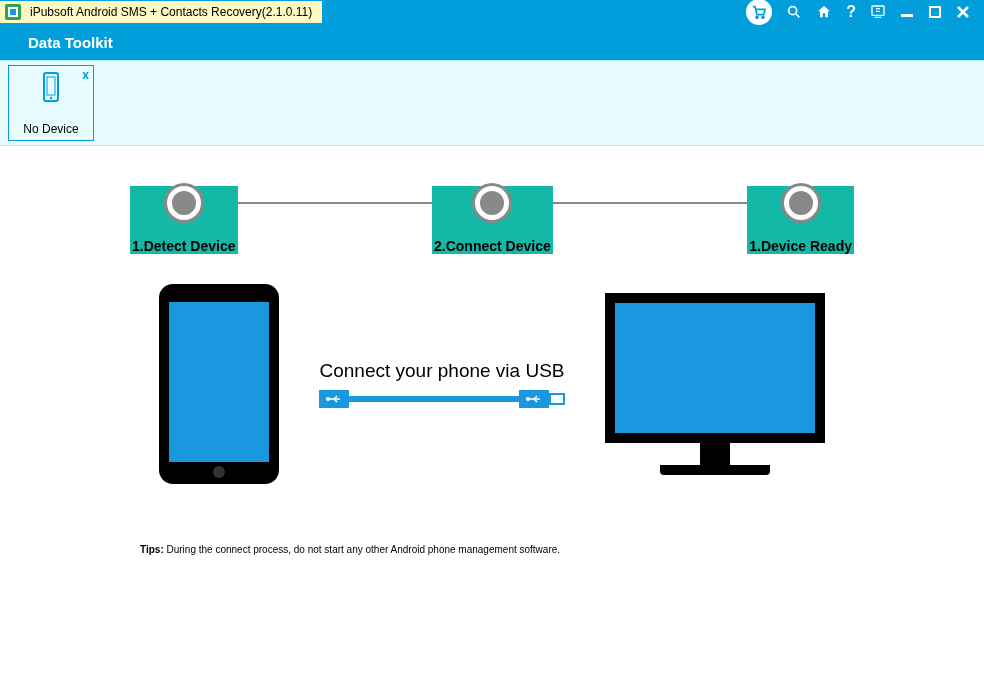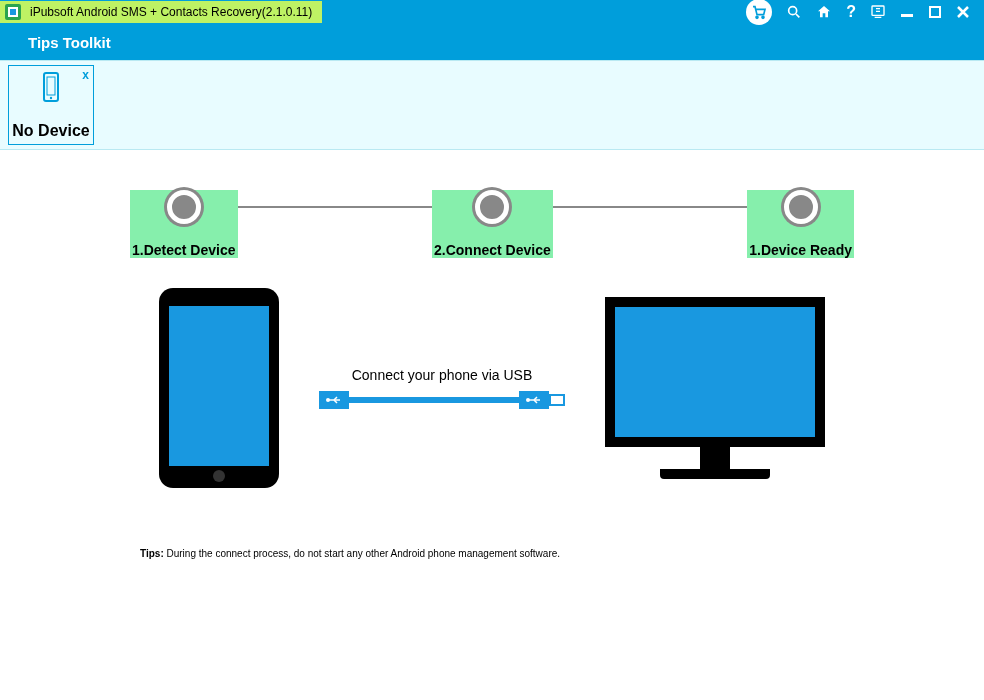--- a/index.html
+++ b/index.html
@@ -6,21 +6,21 @@
 body { width: 984px; height: 700px; overflow: hidden; background: #fff; }
 
 .titlebar {
   height: 24px;
   background: #009edb;
   display: flex;
   align-items: center;
   position: relative;
 }
 .app-title-badge {
-  background: #bef264;
+  background: #fef9c3;
   color: #000;
   font-size: 12px;
   padding: 3px 10px 3px 30px;
   position: relative;
   height: 22px;
   display: flex;
   align-items: center;
 }
 .app-icon {
   position: absolute;
@@ -86,22 +86,22 @@
   font-size: 12px;
   color: #009edb;
   font-weight: bold;
   cursor: pointer;
 }
 .device-card .phone-mini {
   margin: 2px auto 2px auto;
   display: block;
 }
 .device-card .label {
-  font-size: 16px;
-  font-weight: bold;
+  font-size: 12px;
+  font-weight: normal;
   color: #000;
   margin-top: 20px;
 }
 
 .content { padding: 30px 60px 0 60px; }
 
 .steps {
   display: flex;
   justify-content: space-between;
   align-items: center;
@@ -110,21 +110,21 @@
 }
 .steps::before {
   content: "";
   position: absolute;
   left: 30px; right: 30px;
   top: 16px;
   height: 2px;
   background: #888;
   z-index: 0;
 }
-.step { text-align: center; z-index: 1; background: #86efac; padding: 0 2px; }
+.step { text-align: center; z-index: 1; background: #14b8a6; padding: 0 2px; }
 .step-circle {
   width: 34px; height: 34px;
   border-radius: 50%;
   background: #888;
   border: 5px solid #fff;
   box-shadow: 0 0 0 3px #888;
   margin: 0 auto 18px auto;
 }
 .step-label { font-size: 14px; font-weight: bold; }
 
@@ -150,21 +150,21 @@
 .phone-shape .home {
   position: absolute;
   bottom: 6px; left: 50%;
   transform: translateX(-50%);
   width: 12px; height: 12px;
   border-radius: 50%;
   background: #333;
 }
 
 .cable-wrap { text-align: center; }
-.cable-label { font-size: 14px; margin-bottom: 8px; }
+.cable-label { font-size: 19px; margin-bottom: 8px; }
 .cable {
   display: flex; align-items: center; justify-content: center;
 }
 .cable-line {
   width: 170px; height: 6px; background: #1998e0;
 }
 .usb-head {
   width: 30px; height: 18px; background: #1998e0;
   display: flex; align-items: center; justify-content: center;
   color: #fff; font-size: 11px;
@@ -250,21 +250,21 @@
     <span class="ctl">
       <svg width="14" height="14" viewBox="0 0 14 14" stroke="#fff" stroke-width="2.5">
           <path d="M2 2l10 10M12 2L2 12"></path>
         </svg>
     </span>
   </div>
 </div>
 
 <div class="tabbar">
   <div class="tab">
-    <span>Tips Toolkit</span>
+    <span>Data Toolkit</span>
   </div>
 </div>
 
 <div class="device-strip">
   <div class="device-card">
     <span class="close">x</span>
     <svg class="phone-mini" width="20" height="30" viewBox="0 0 20 30">
       <rect x="3" y="1" width="14" height="28" rx="2" fill="none" stroke="#009edb" stroke-width="2"></rect>
       <rect x="6" y="5" width="8" height="18" fill="none" stroke="#009edb" stroke-width="1"></rect>
       <circle cx="10" cy="26" r="1.2" fill="#009edb"></circle>

